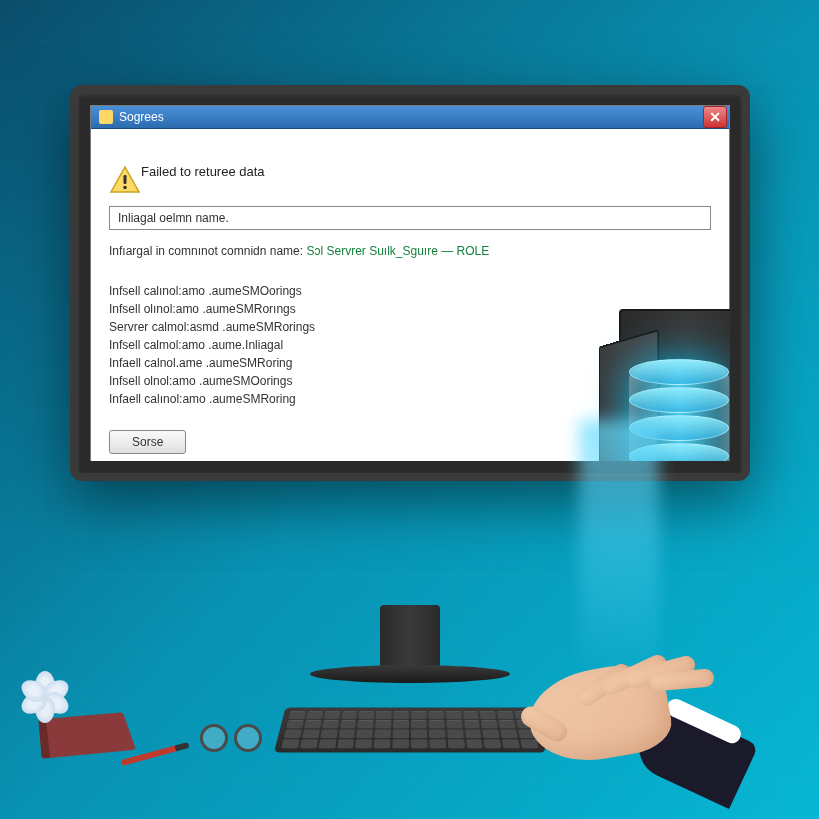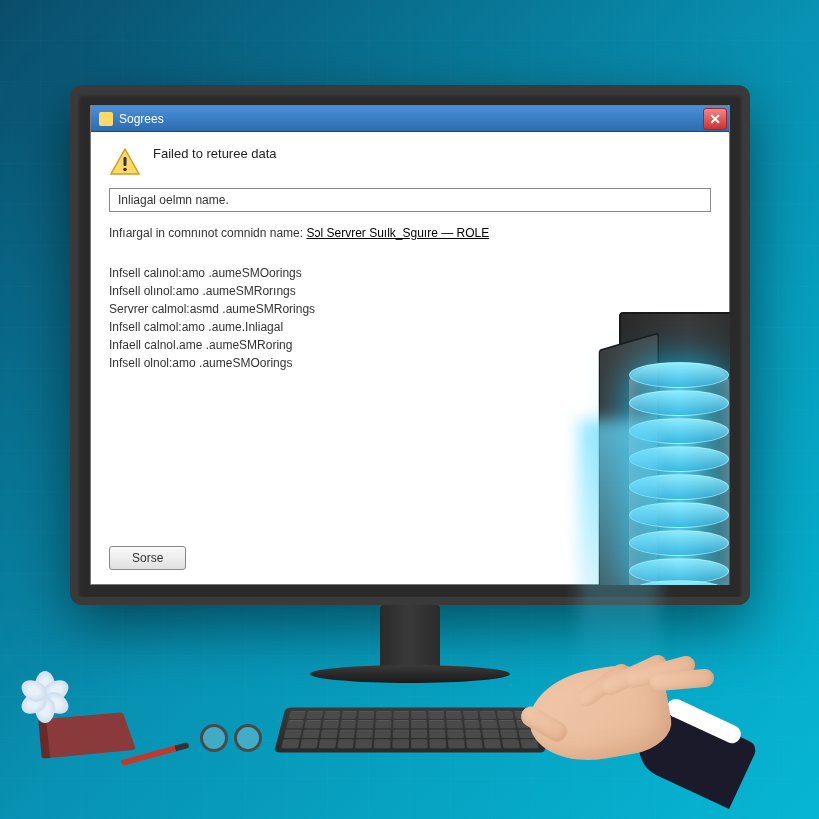--- a/index.html
+++ b/index.html
@@ -18,21 +18,21 @@
       background-image:
         repeating-linear-gradient(0deg, transparent, transparent 40px, rgba(255,255,255,0.1) 40px, rgba(255,255,255,0.1) 41px),
         repeating-linear-gradient(90deg, transparent, transparent 40px, rgba(255,255,255,0.1) 40px, rgba(255,255,255,0.1) 41px);
       pointer-events: none;
     }
     .monitor {
       position: absolute;
       top: 85px;
       left: 70px;
       width: 680px;
-      height: 520px;
+      height: 396px;
       background: #2a2a2a;
       border-radius: 12px;
       border: 8px solid #3a3a3a;
       box-shadow: 0 20px 60px rgba(0,0,0,0.5), inset 0 2px 4px rgba(255,255,255,0.1);
       padding: 12px;
     }
     .screen {
       width: 100%;
       height: 100%;
       background: #fefefe;
@@ -92,21 +92,22 @@
       background: #ffffff;
       padding: 14px 18px;
       display: flex;
       flex-direction: column;
       gap: 10px;
       position: relative;
     }
     .error-header {
       display: flex;
       align-items: flex-start;
-      gap: 12px;
+      gap: 0;
+      margin-top: 21px;
     }
     .warning-icon {
       width: 32px;
       height: 32px;
       flex-shrink: 0;
     }
     .warning-icon svg { width: 100%; height: 100%; }
     .error-text {
       font-size: 13px;
       color: #222;
@@ -117,21 +118,21 @@
       background: #fff;
       padding: 4px 8px;
       font-size: 12px;
       color: #333;
     }
     .detail-line {
       font-size: 12px;
       color: #333;
       margin-top: 4px;
     }
-    .detail-line .sql-part { color: #000000; text-decoration: underline; }
+    .detail-line .sql-part { color: #15803d; }
     .error-list {
       margin-top: 16px;
       display: flex;
       flex-direction: column;
       gap: 4px;
     }
     .error-item {
       font-size: 12px;
       color: #333;
     }
@@ -392,20 +393,21 @@
           <span class="sql-part">Sɔl Servrer Suılk_Sguıre — ROLE</span>
         </div>
 
         <div class="error-list">
           <div class="error-item"><span>Infsell calınol:amo .aumeSMOorings</span></div>
           <div class="error-item"><span>Infsell olınol:amo .aumeSMRorıngs</span></div>
           <div class="error-item"><span>Servrer calmol:asmd .aumeSMRorings</span></div>
           <div class="error-item"><span>Infsell calmol:amo .aume.Inliagal</span></div>
           <div class="error-item"><span>Infaell calnol.ame .aumeSMRoring</span></div>
           <div class="error-item"><span>Infsell olnol:amo .aumeSMOorings</span></div>
+          <div class="error-item"><span>Infaell calınol:amo .aumeSMRoring</span></div>
         </div>
 
         <div class="button-row">
           <button class="dialog-btn">Sorse</button>
         </div>
 
         <div class="server-cabinet">
           <div class="cabinet-body"></div>
           <div class="cabinet-door"></div>
           <div class="db-cylinder">

